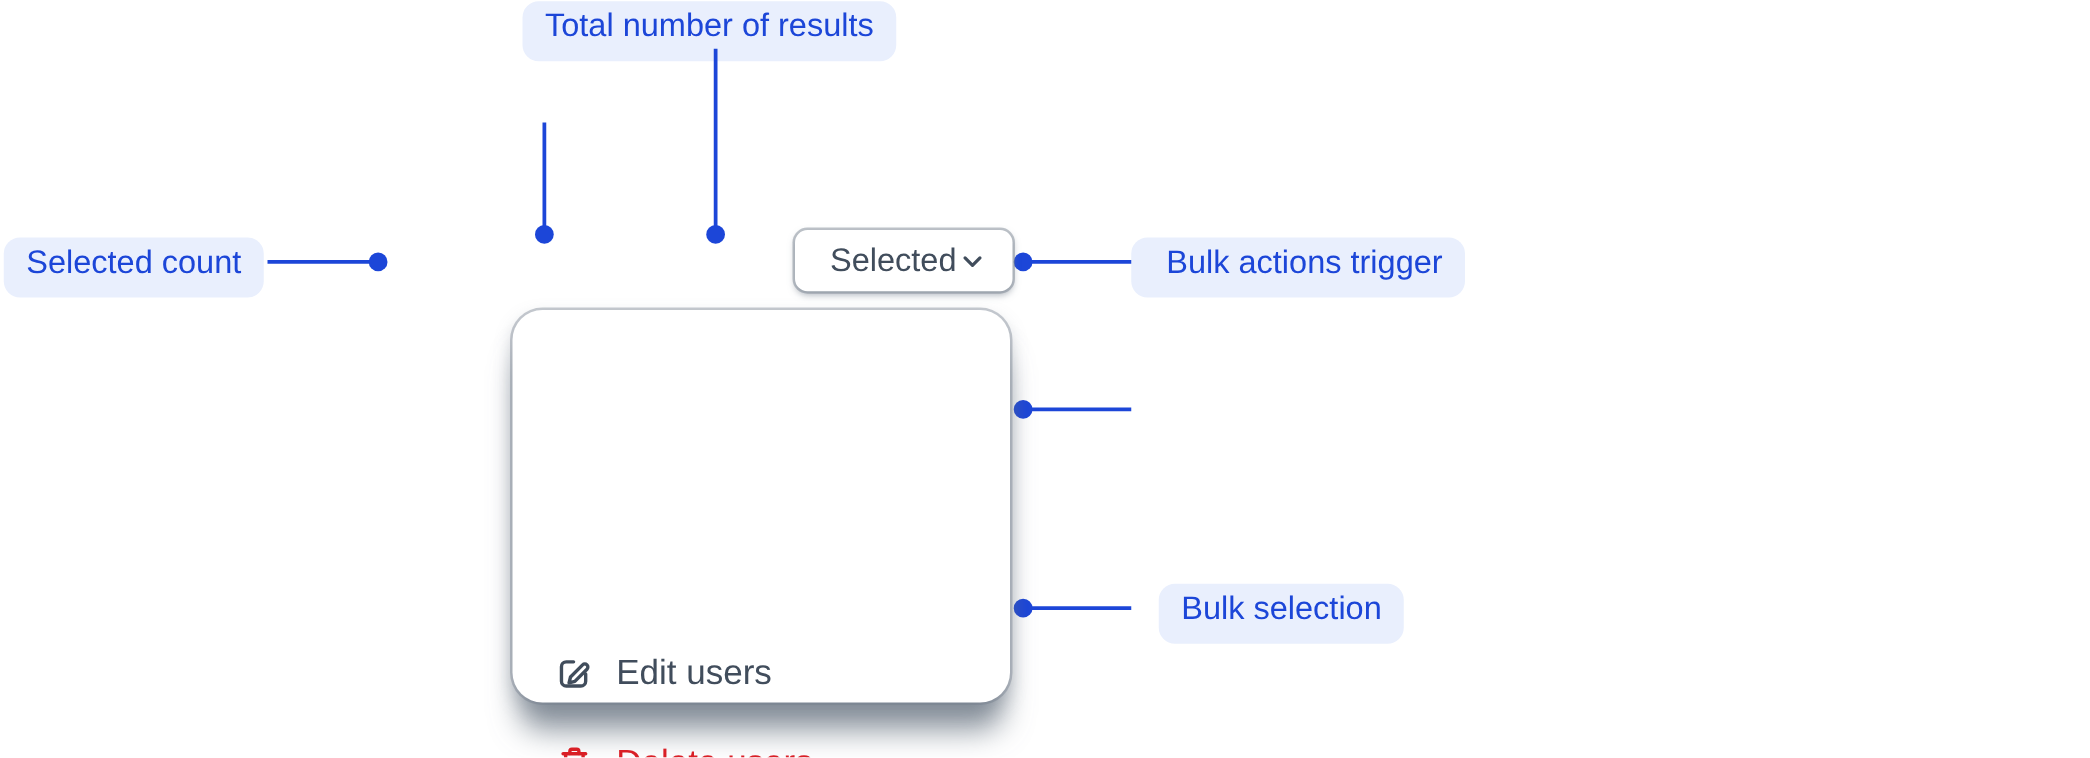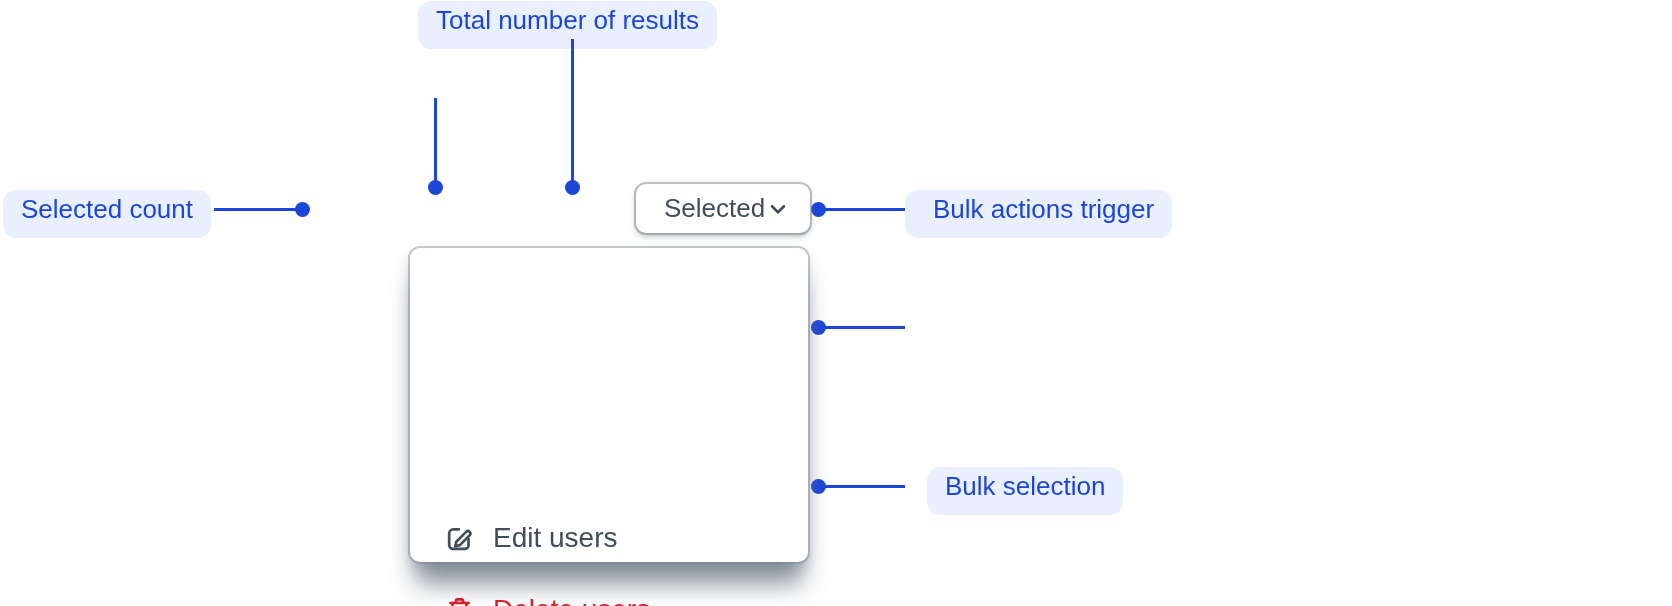--- a/index.html
+++ b/index.html
@@ -35,21 +35,21 @@
     padding:0 22px 0 28px; box-sizing:border-box;
     color:var(--text_dark); font-size:26px; font-weight:500;
     font-family:"Liberation Sans", sans-serif; cursor:pointer;
     box-shadow:0 0 0 2px rgba(116,126,140,.45), 0 3px 6px rgba(110,120,134,.55);
   }
   .actions-btn svg { flex:0 0 auto; }
 
   
   .menu {
     position:absolute; left:410px; top:248px; width:398px; height:314px;
-    background:var(--panel_bg); border-radius:10px;
+    background:var(--panel_bg); border-radius:24px;
     box-shadow:0 0 0 2px rgba(116,126,140,.40),
                0 6px 14px rgba(110,120,134,.35),
                0 28px 24px -6px rgba(100,112,126,.75);
     text-decoration:underline;
   }
   .menu-item {
     position:absolute; left:0; right:0; height:56px;
     display:flex; align-items:center; gap:18px; padding-left:34px;
     font-size:28px; color:var(--text_dark); cursor:pointer; white-space:nowrap;
   }

